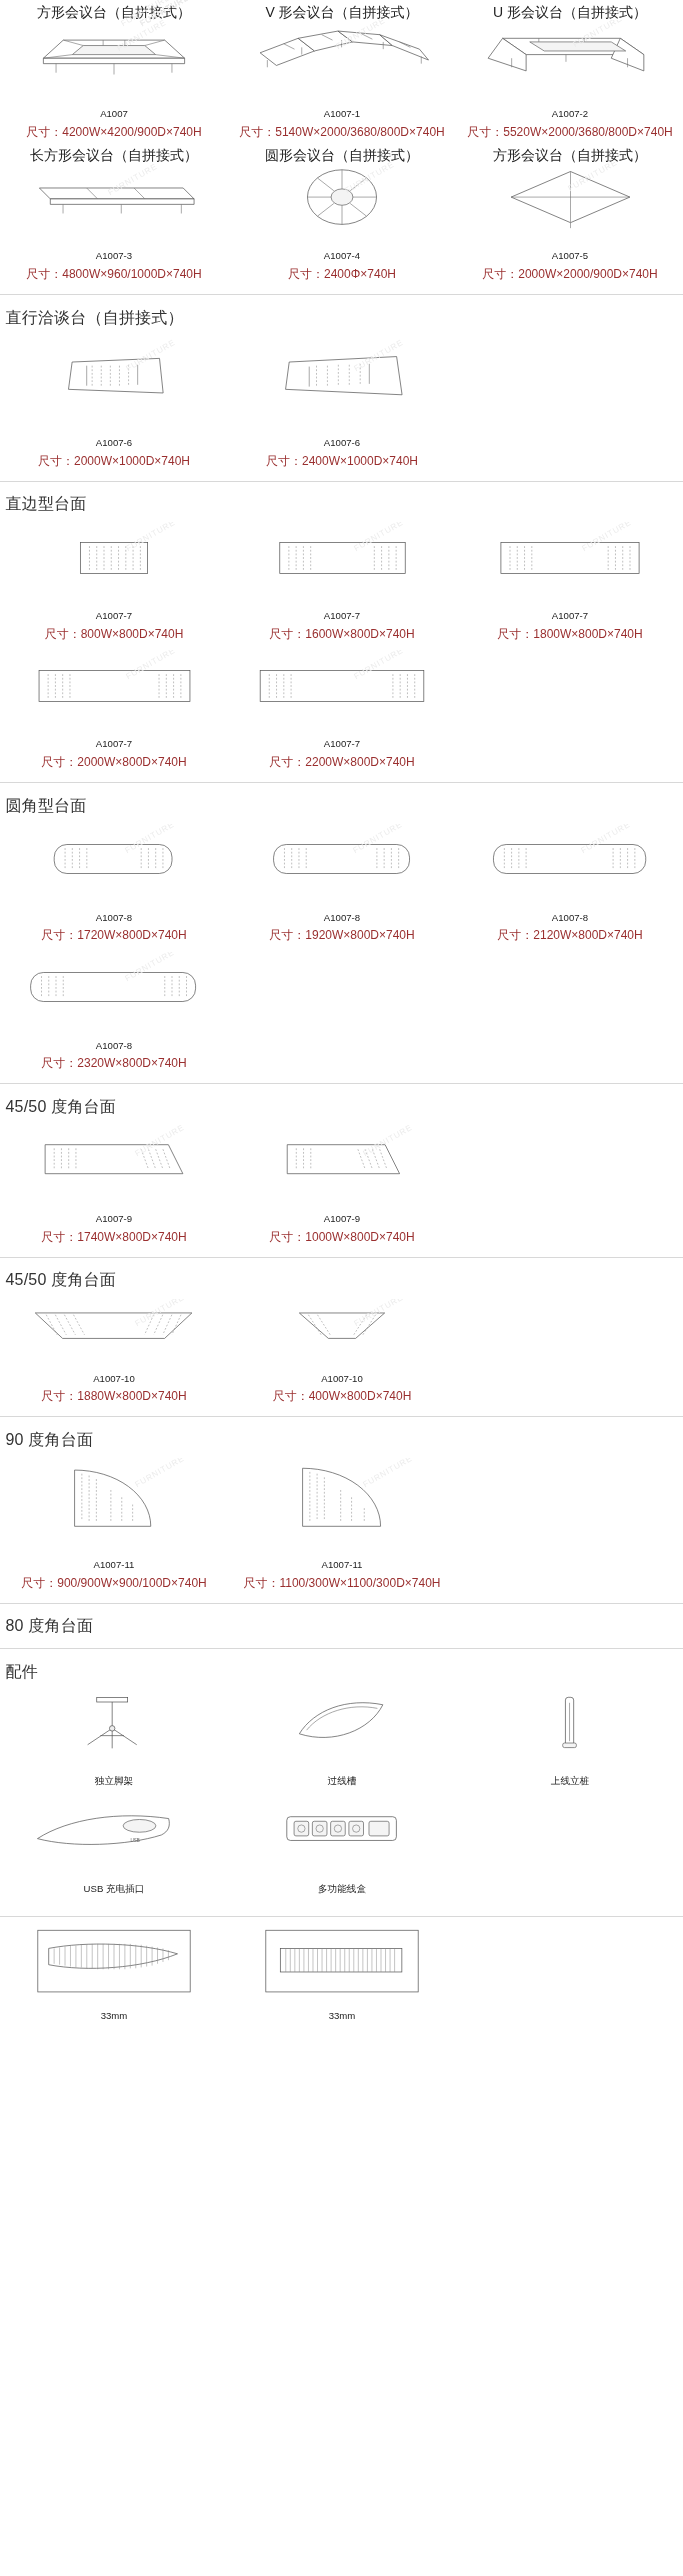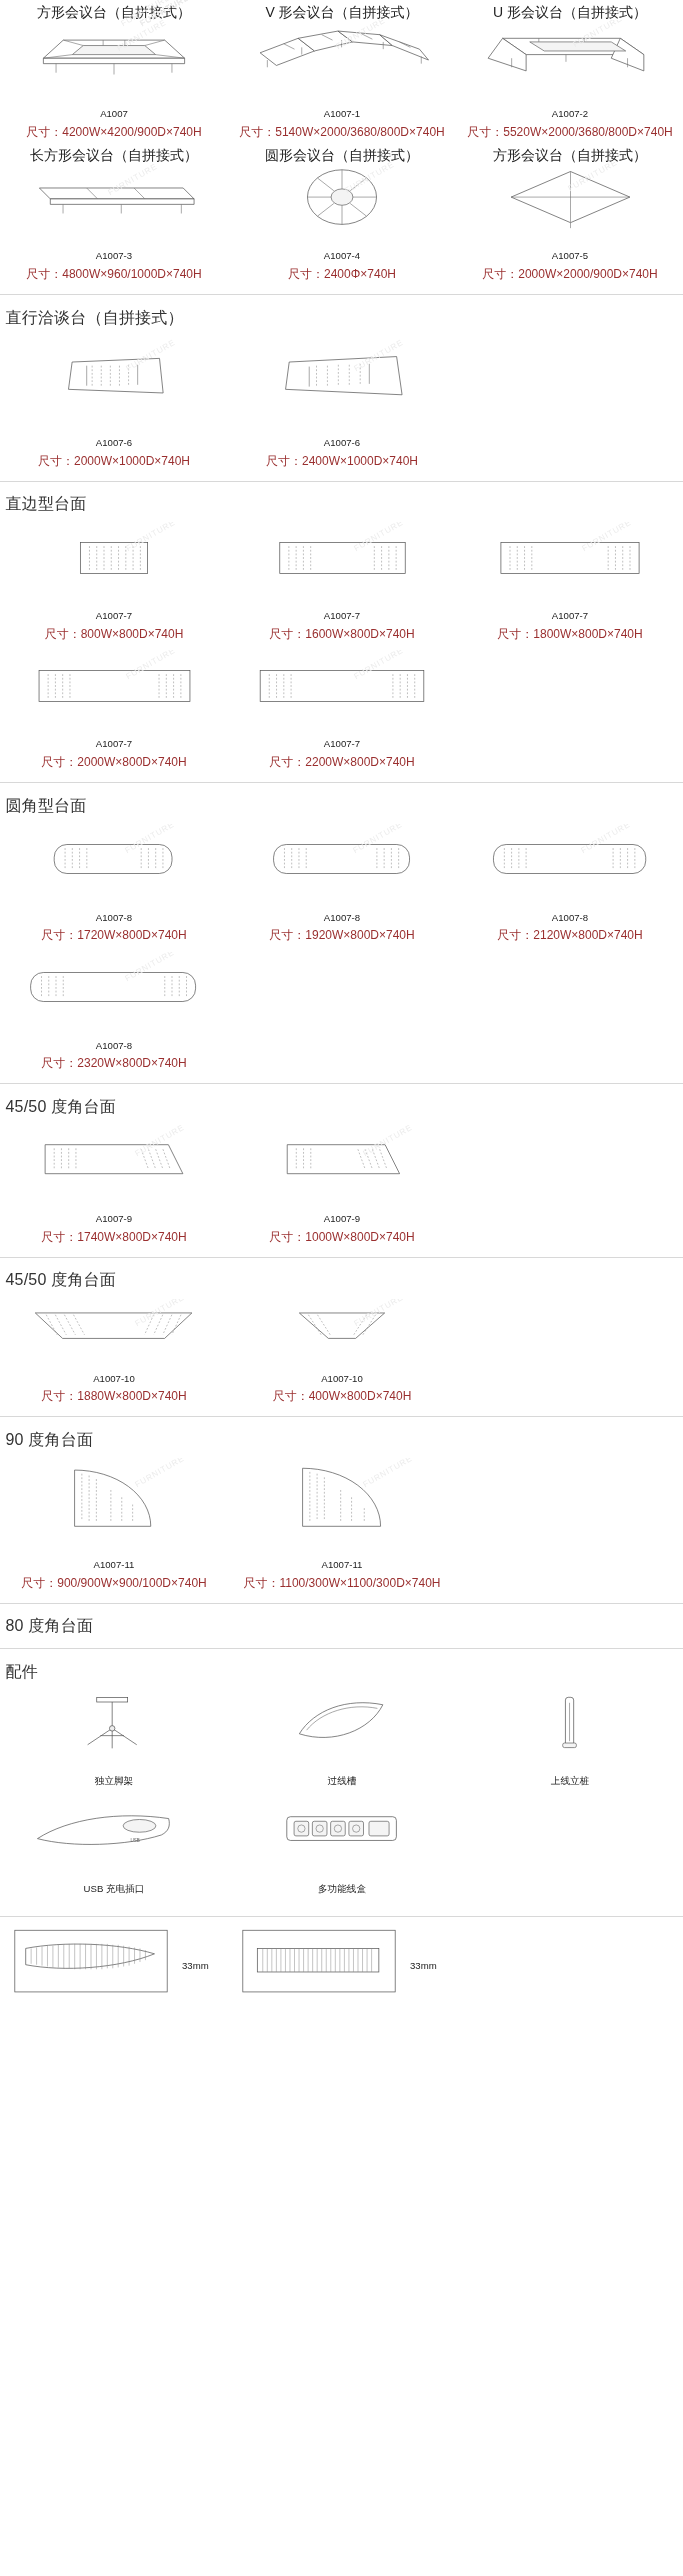--- a/index.html
+++ b/index.html
@@ -88,21 +88,21 @@
   .dash { fill:none; stroke:#888; stroke-width:0.6; stroke-dasharray:2 2; }
 
   
   .acc-row { display:flex; width:684px; }
   .acc-cell { width:228px; display:flex; flex-direction:column; align-items:center; padding-bottom:7.3px;}
   .acc-art { width:191px; height:67px; display:flex; align-items:center; justify-content:center;}
   .acc-label { font-size:9.6px; color:#222; margin-top:20px; }
 
   
   .thk-row { display:flex; width:684px; }
-  .thk-cell { width:228px; display:flex; flex-direction:row; align-items:center; }
+  .thk-cell { width:228px; display:flex; flex-direction:column; align-items:center; }
   .thk-art { width:182px; height:84px; display:flex; align-items:center; justify-content:center;}
   .thk-label { font-size:9.6px; margin-top:5.5px; }
 
   .spacer { height: 7.3px; }
 </style>
 </head>
 <body>
 
 <div class="page">
 

